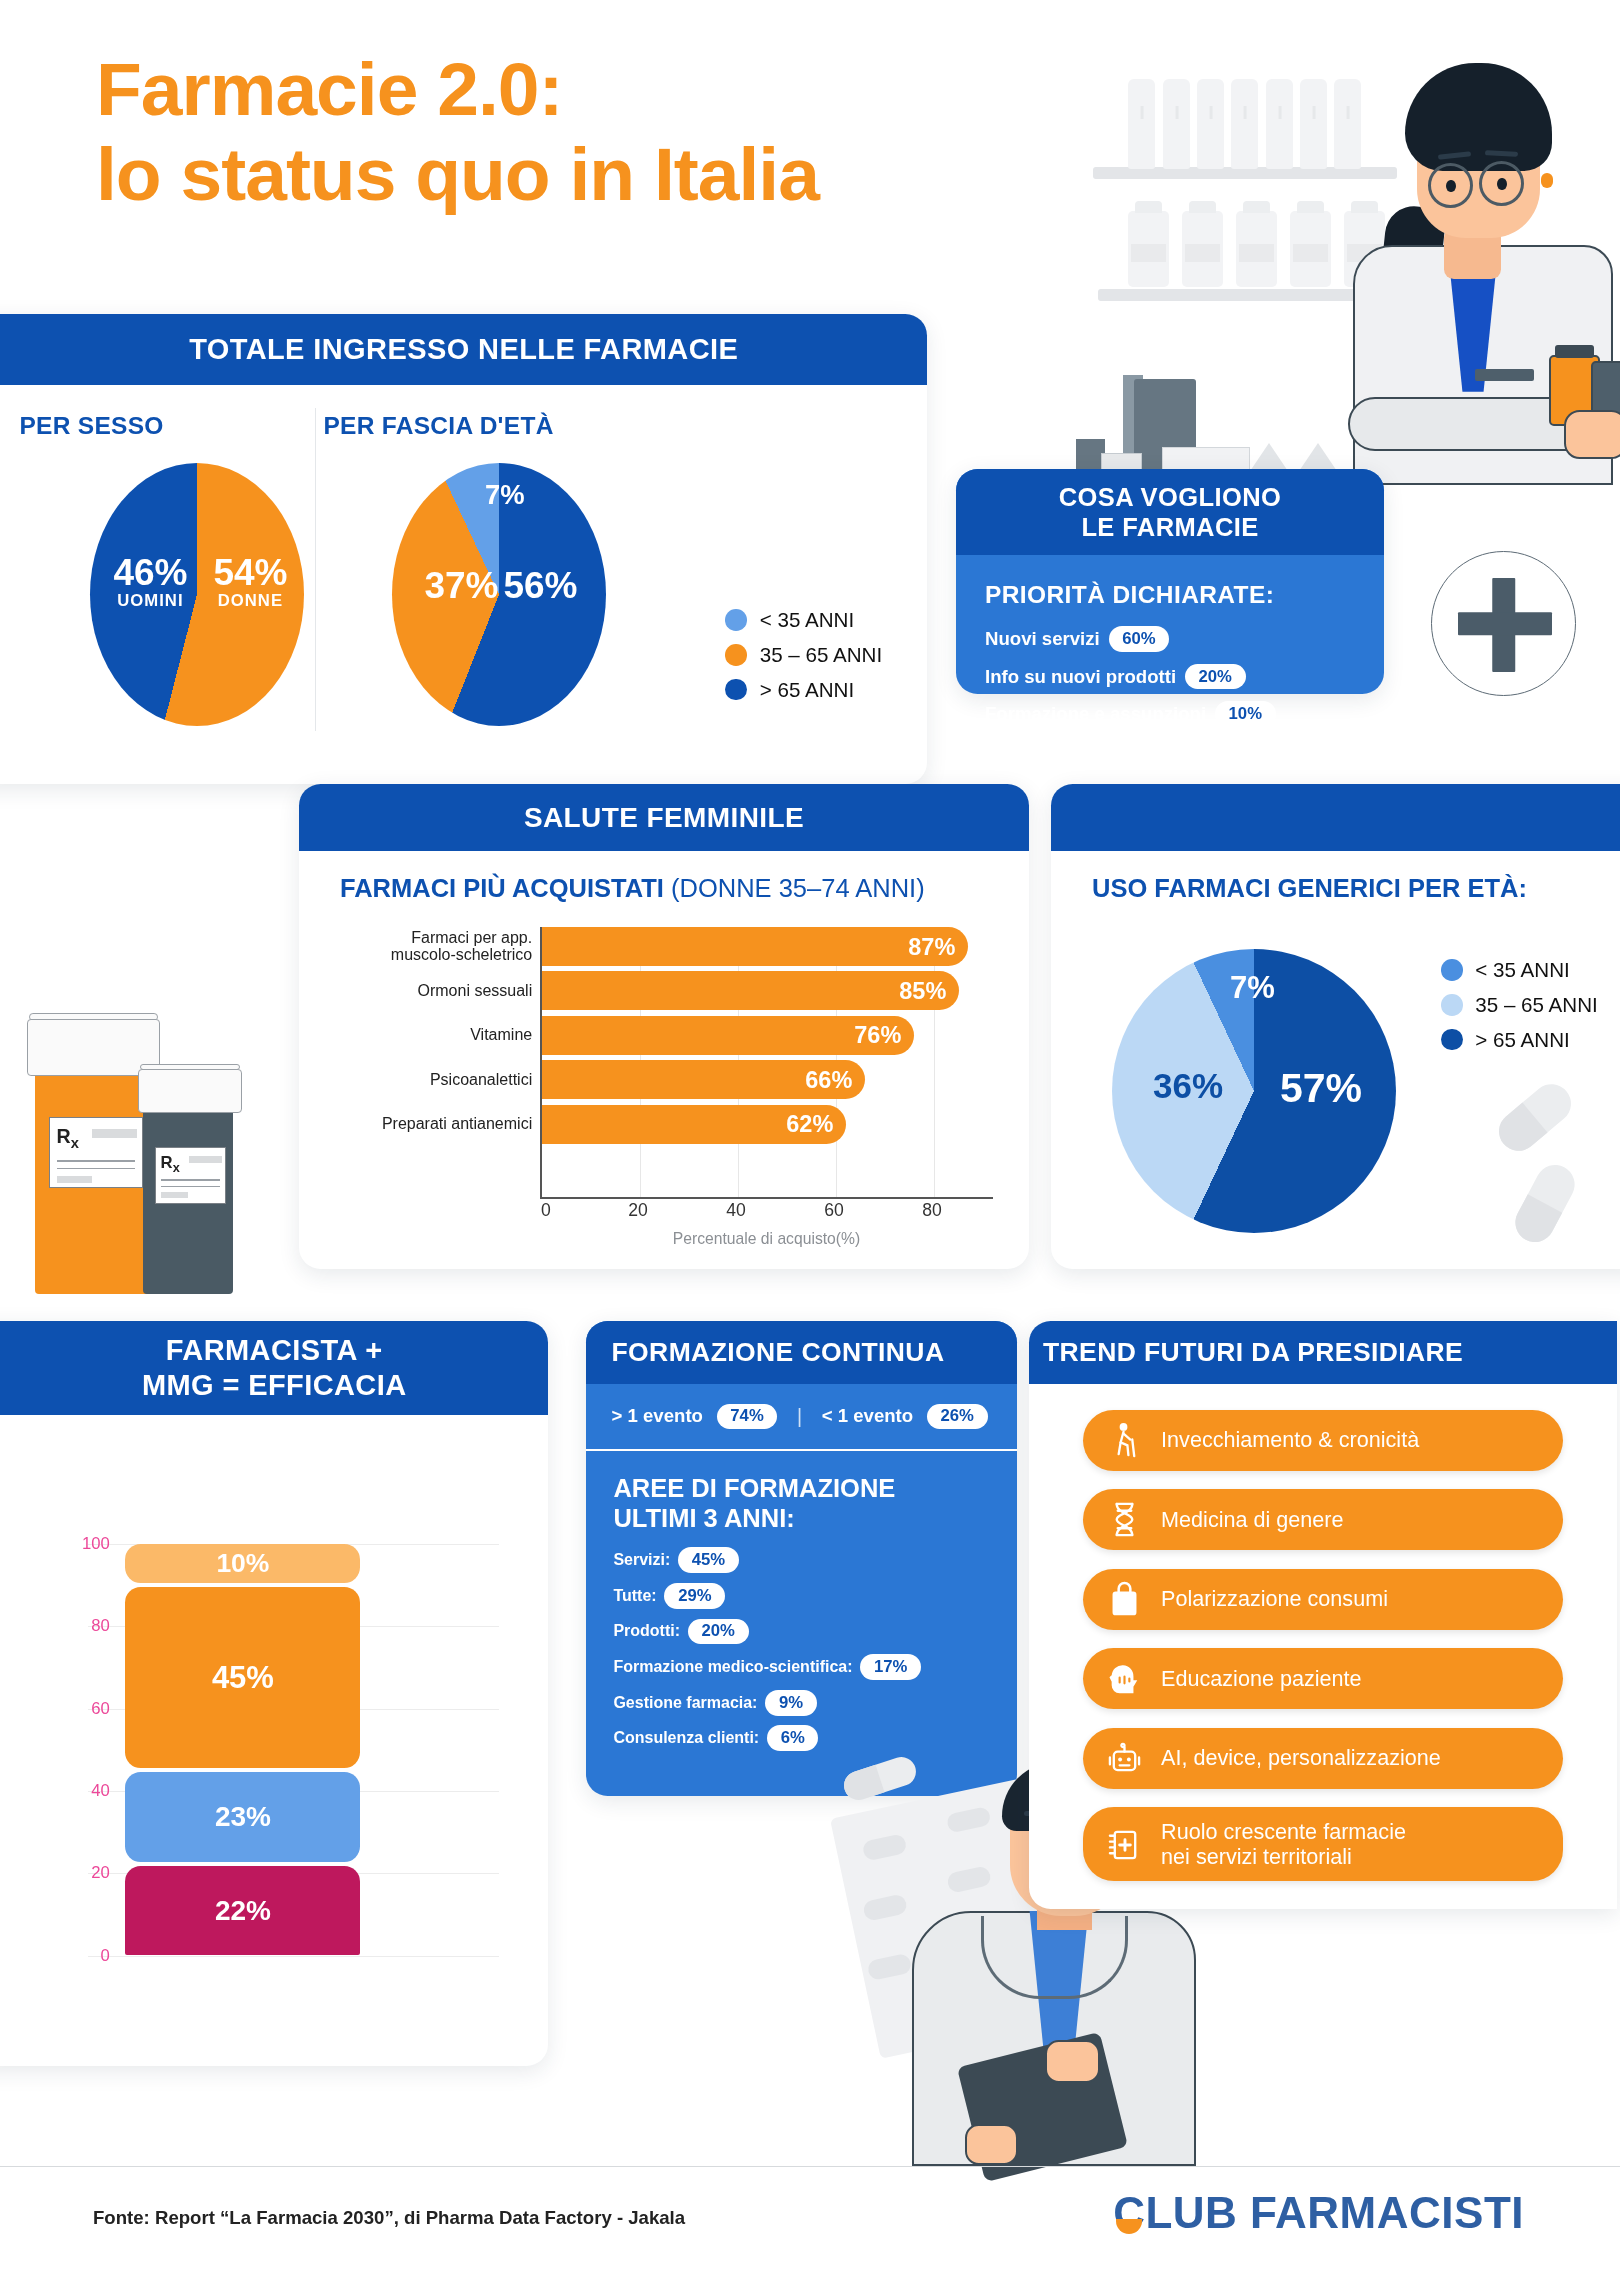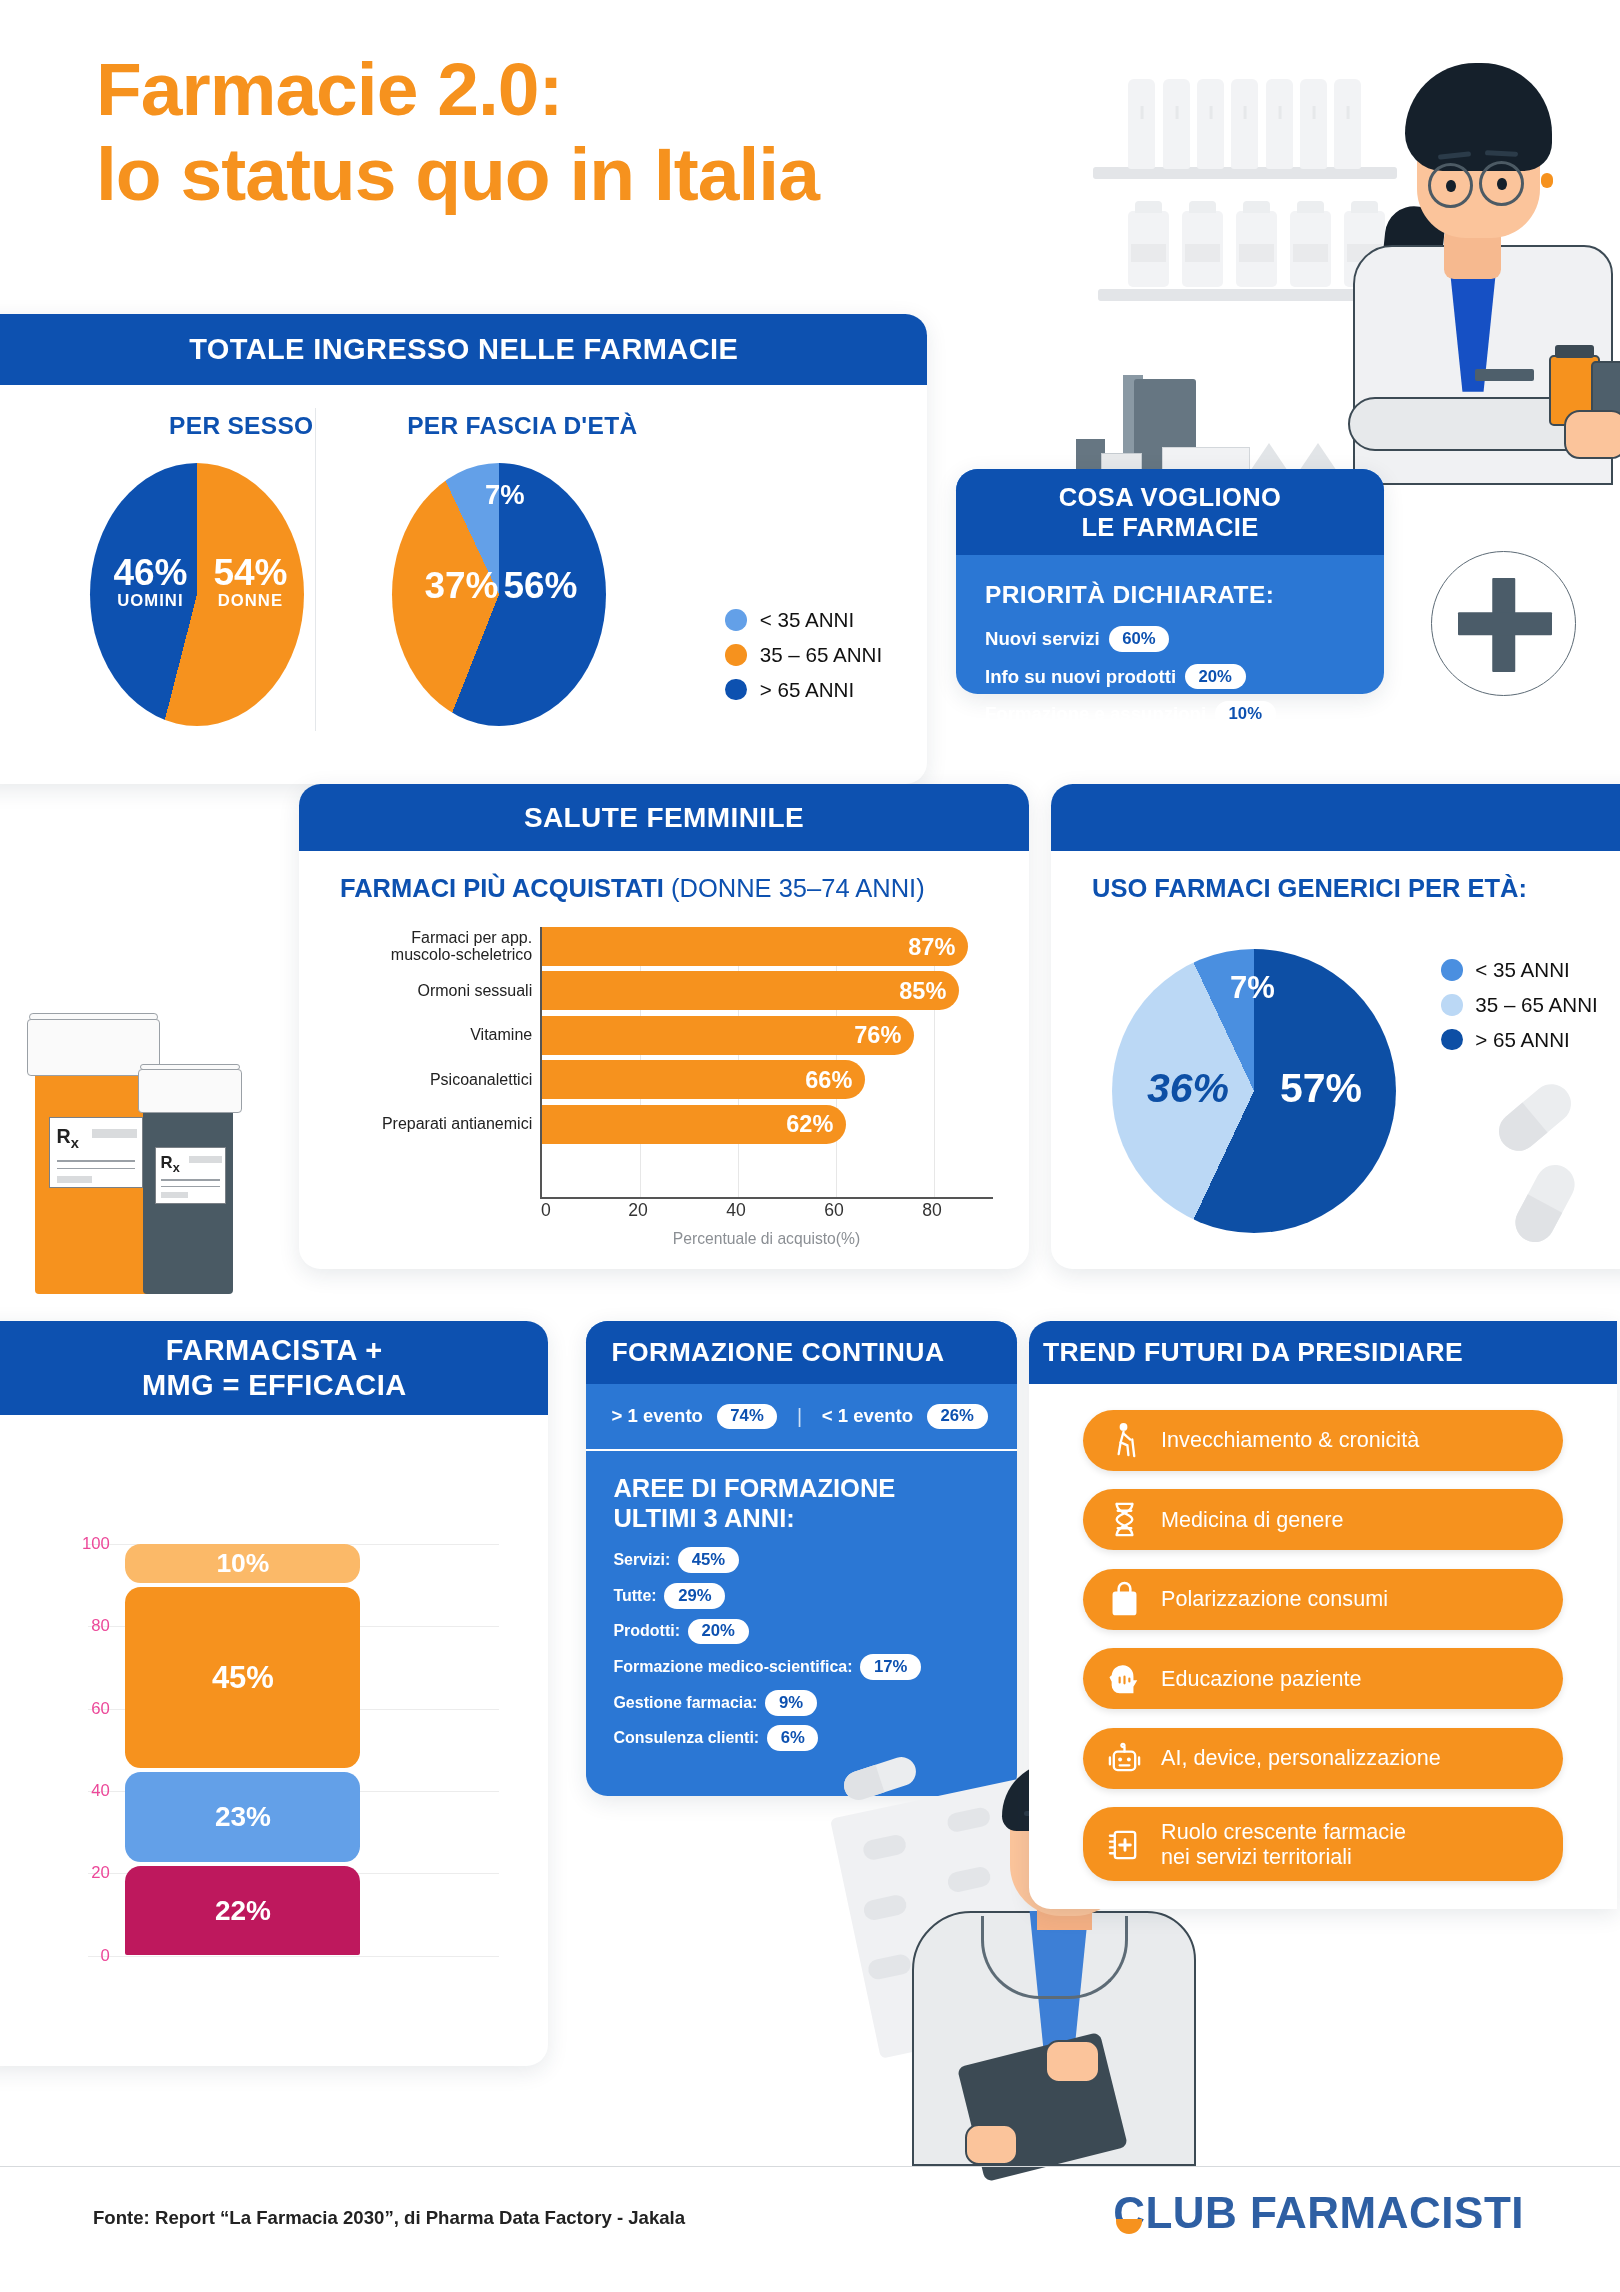--- a/index.html
+++ b/index.html
@@ -68,21 +68,21 @@
     background:#0D51B0; color:#fff; text-align:center;
     font-weight:bold; letter-spacing:0.4px;
     display:flex; align-items:center; justify-content:center;
   }
 
   
   #card-totale { left:-19.6px; top:314px; width:947px; height:470px;
                  border-radius:0 21.6px 21.6px 0; }
   #card-totale .card-head { height:71px; font-size:29px;
                  border-radius:0 21.6px 0 0; padding-left:19.6px;}
-  .sub-title { color:#0D51B0; font-weight:bold; font-size:24.5px; text-align:right;
+  .sub-title { color:#0D51B0; font-weight:bold; font-size:24.5px; text-align:left;
                letter-spacing:0.3px; }
   .divider-v { position:absolute; width:1px; background:#e4e7ea; }
 
   .pie { position:absolute; border-radius:50%; }
   .pie-lbl { position:absolute; color:#fff; font-weight:bold; text-align:center; line-height:1.02; }
   .pie-lbl .big { font-size:37px; display:block; }
   .pie-lbl .small { font-size:16.7px; letter-spacing:1px; display:block; }
 
   .legend { position:absolute; }
   .legend-row { display:flex; align-items:center; margin-bottom:10.8px; }
@@ -438,21 +438,21 @@
     <div class="pie" style="left:61px;top:165px;width:284px;height:284px;
                 background:conic-gradient(from 0deg,
                   #0D4FA5 0deg 205.2deg,
                   #BBD8F5 205.2deg 334.8deg,
                   #4A8FE0 334.8deg 360deg);">
     </div>
     <div class="pie-lbl" style="left:221px;top:284px;width:98px;">
       <span class="big" style="font-size:41px;">57%</span>
     </div>
     <div class="pie-lbl" style="left:88px;top:284px;width:98px;color:#0D4FA5;">
-      <span class="big" style="font-size:41px;font-style:italic;">36%</span>
+      <span class="big" style="font-size:35px;">36%</span>
     </div>
     <div class="pie-lbl" style="left:167px;top:188px;width:69px;">
       <span class="big" style="font-size:31px;">7%</span>
     </div>
 
     <div class="legend" style="left:390px;top:174px;">
       <div class="legend-row">
         <span class="legend-dot" style="background:#4A8FE0"></span>
         <span class="legend-txt">&lt; 35 ANNI</span>
       </div>

